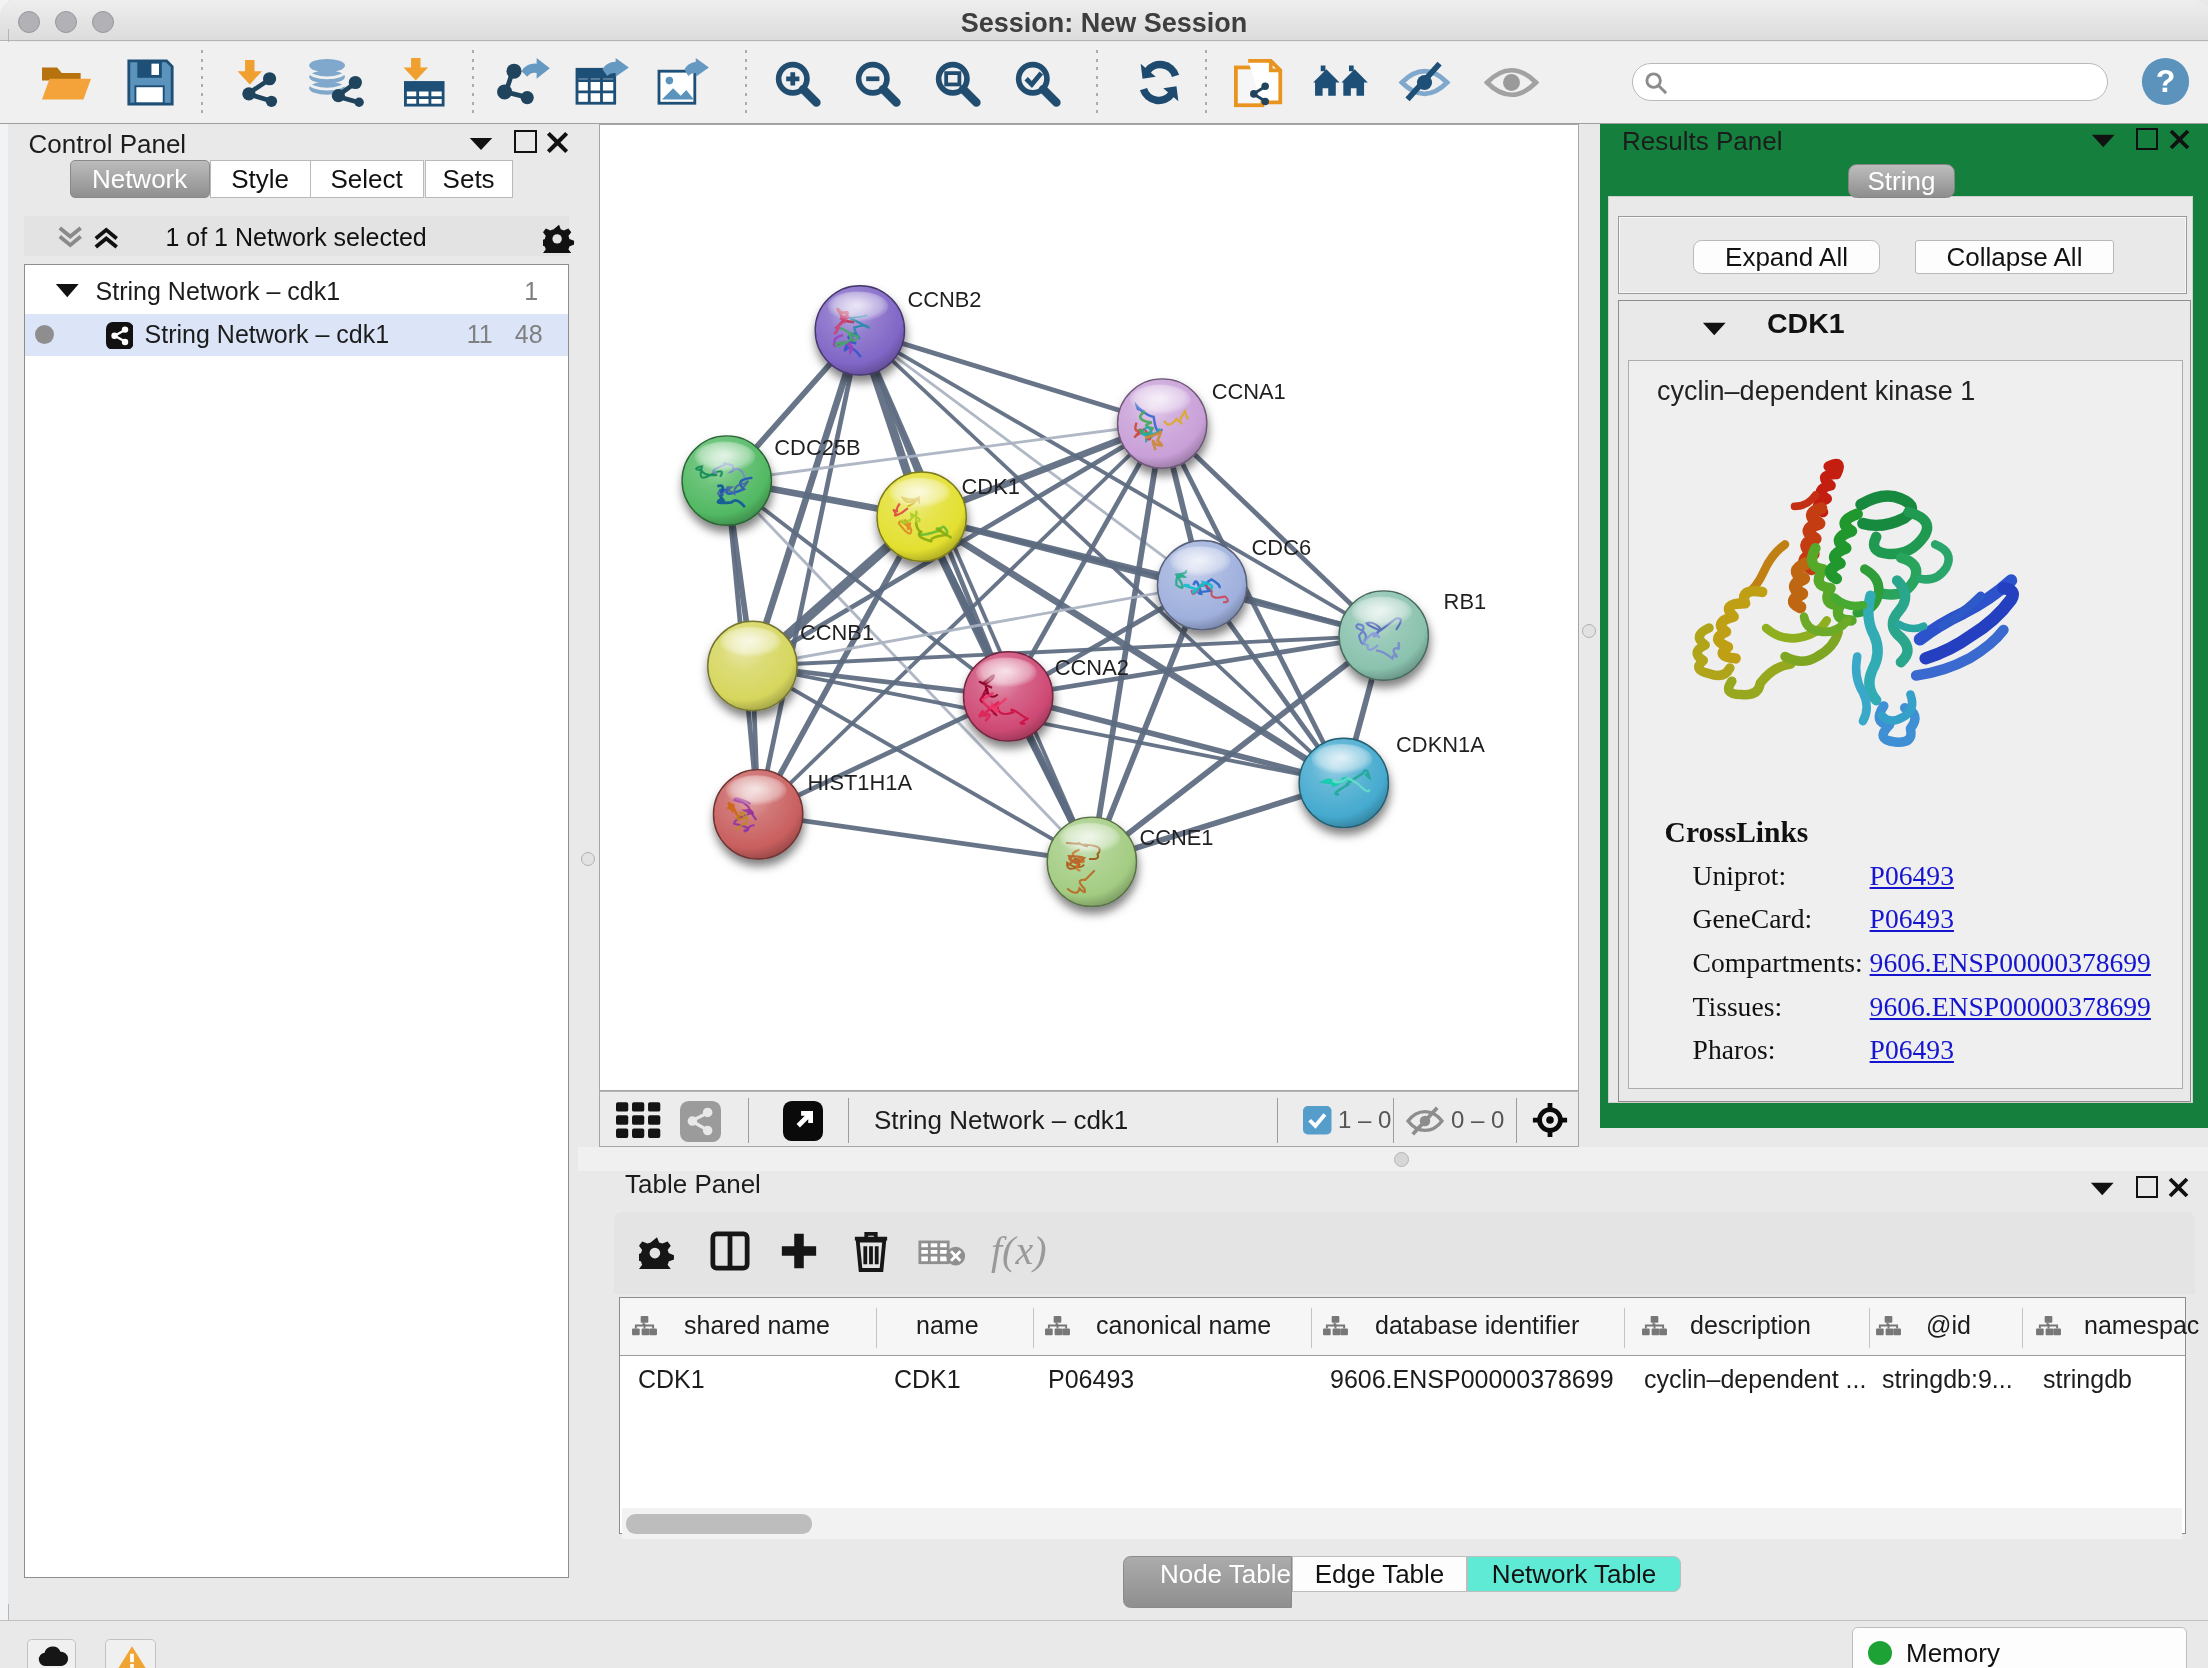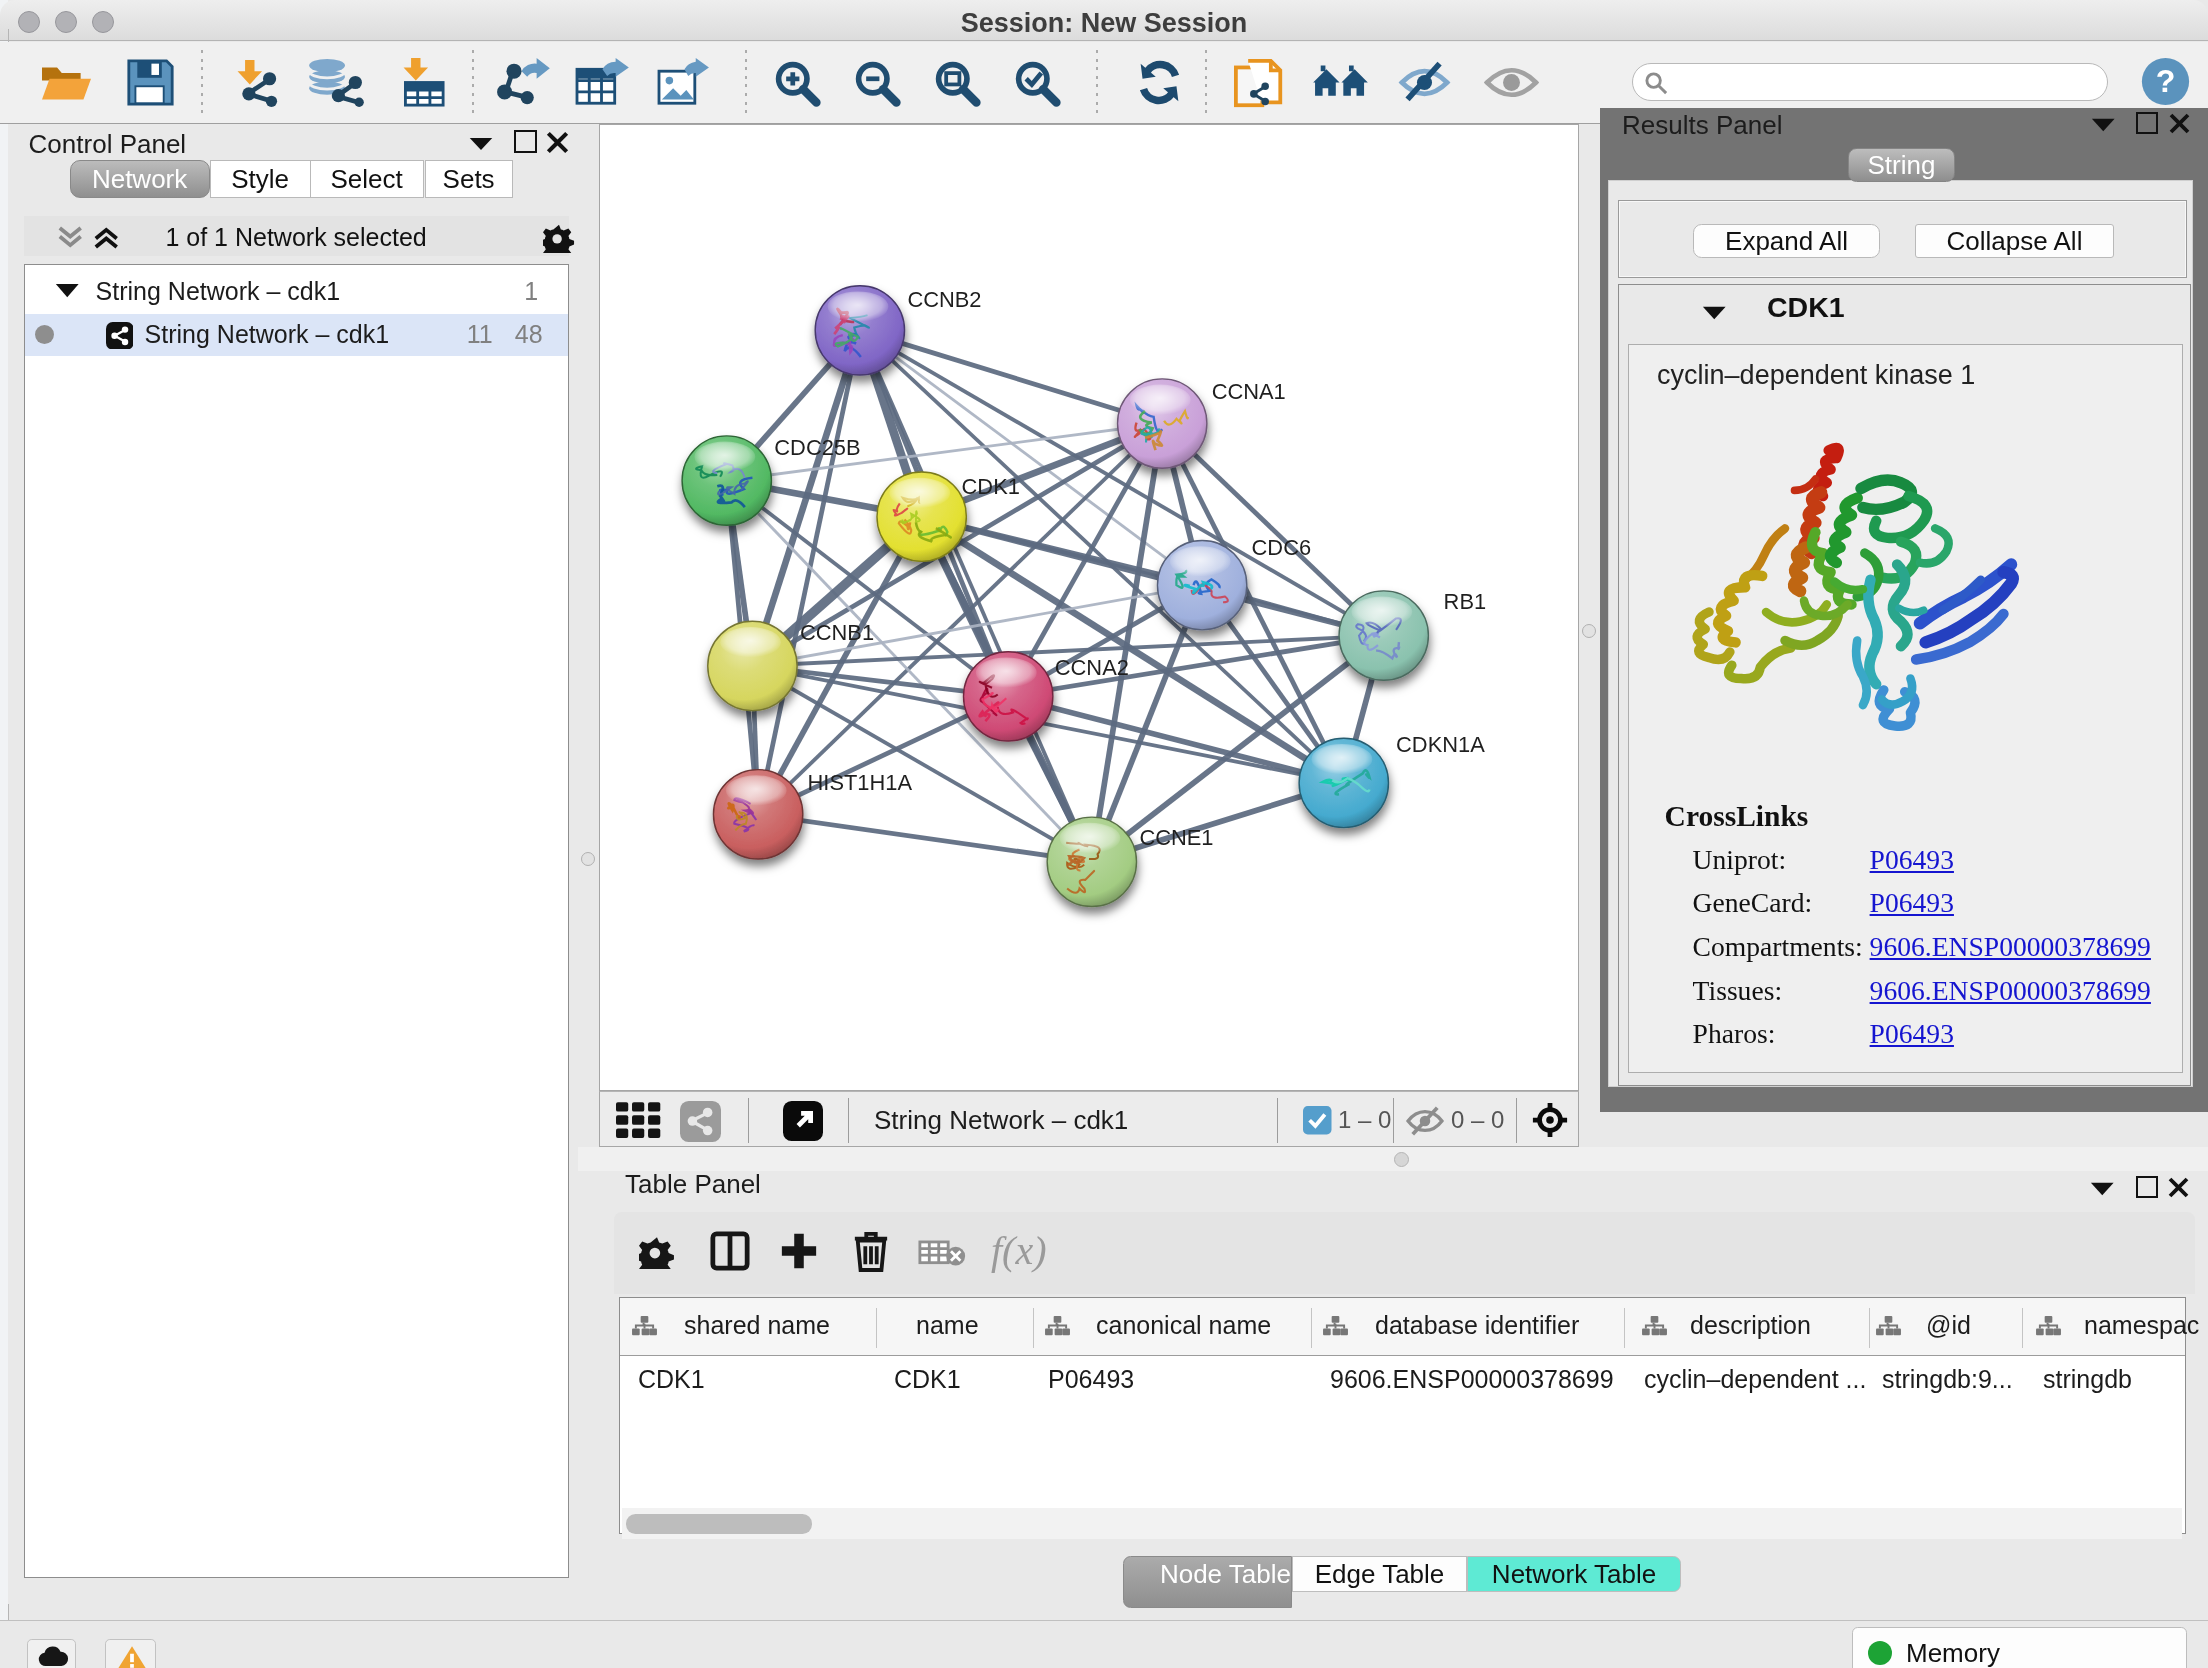--- a/index.html
+++ b/index.html
@@ -18,33 +18,33 @@
   .tsep { top:7.6px; width:2.9px; height:63px;
     background-image:repeating-linear-gradient(#ababab 0 2.9px, transparent 2.9px 8.6px); width:1.9px; }
   #searchbox { left:1632px; top:21px; width:476px; height:38px; background:#ffffff;
     border:1.9px solid #b9b9b9; border-radius:19px; }
   
   .ptitle { font-size:26px; color:#1c1c1c; }
   
   #ctrlpanel { left:7.6px; top:124px; width:571px; height:1480px; background:#e9e9e9; }
   .tab { position:absolute; top:36px; height:38px; border:1px solid #b9b9b9; background:#ffffff;
          font-size:26px; color:#111; text-align:center; line-height:36px; }
-  .tabsel { background:linear-gradient(#bcbcbc,#8f8f8f); color:#ffffff; border-color:#898989; border-radius:10px; }
+  .tabsel { background:linear-gradient(#bcbcbc,#8f8f8f); color:#ffffff; border-color:#898989; border-radius:5px; }
   #subhdr { left:16px; top:92px; width:545px; height:40px; background:#e3e3e3; }
   #treebox { left:16px; top:140px; width:545px; height:1314px; background:#ffffff; border:1.9px solid #8d8d8d; }
   .trow { position:absolute; left:0; width:100%; height:42px; font-size:25px; color:#1c1c1c; }
   
   #canvas { left:599px; top:124px; width:980px; height:967px; background:#ffffff; border:1px solid #a6a6a6; }
   #netbar { left:599px; top:1091px; width:980px; height:56px; background:#ececec;
             border:1px solid #a6a6a6; border-top:1px solid #b5b5b5; }
   .nbsep { top:5.7px; width:1px; height:45px; background:#9c9c9c; }
   
   #hsplit { left:578px; top:1147px; width:1630px; height:24px; background:#f0f0f0; }
   
-  #respanel { left:1600px; top:108px; width:609px; height:1004px; background:#737373; }
+  #respanel { left:1600px; top:124px; width:609px; height:1004px; background:#15803d; }
   
   #tblpanel { left:578px; top:1171px; width:1630px; height:433px; background:#e9e9e9; }
   
   #statusbar { left:0; top:1604px; width:2208px; height:65px; background:#e9e9e9; border-top:1px solid #c0c0c0;margin-top:16px; }
   .link { color:#1515d0; text-decoration:underline; }
   .serif { font-family:"Liberation Serif", serif; }
 </style>
 </head>
 <body>
 

